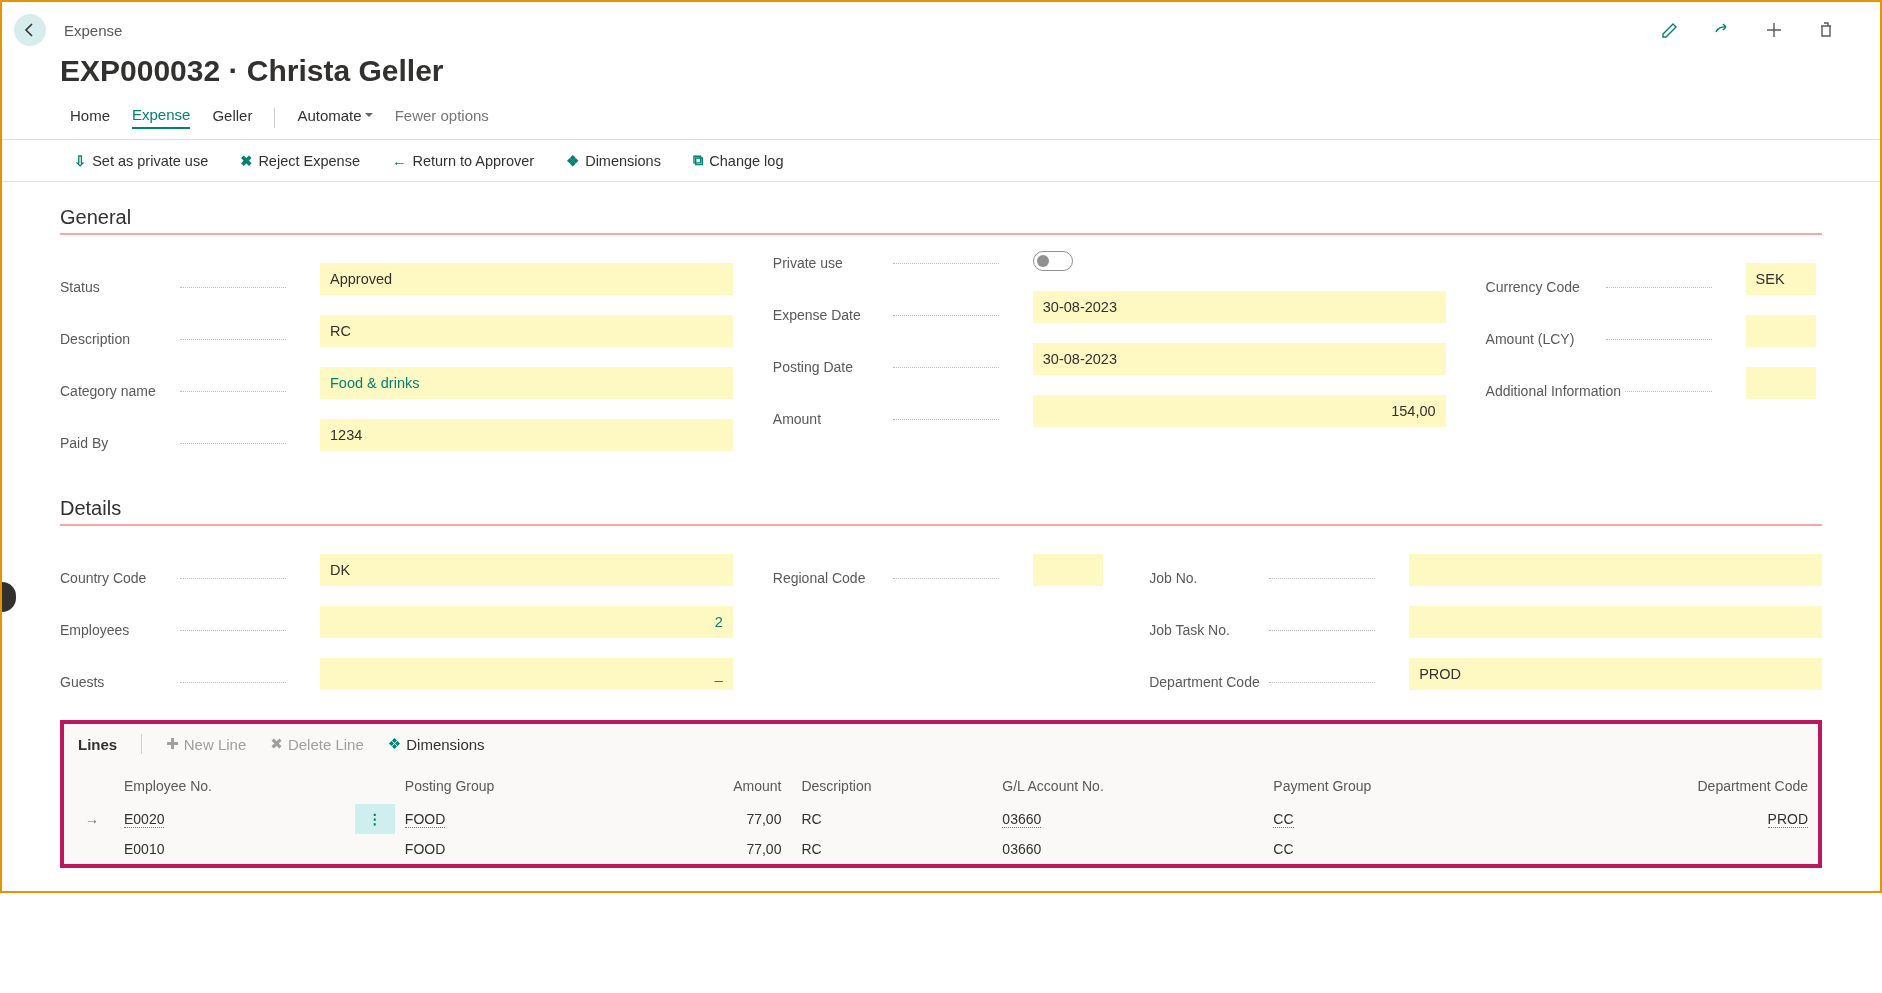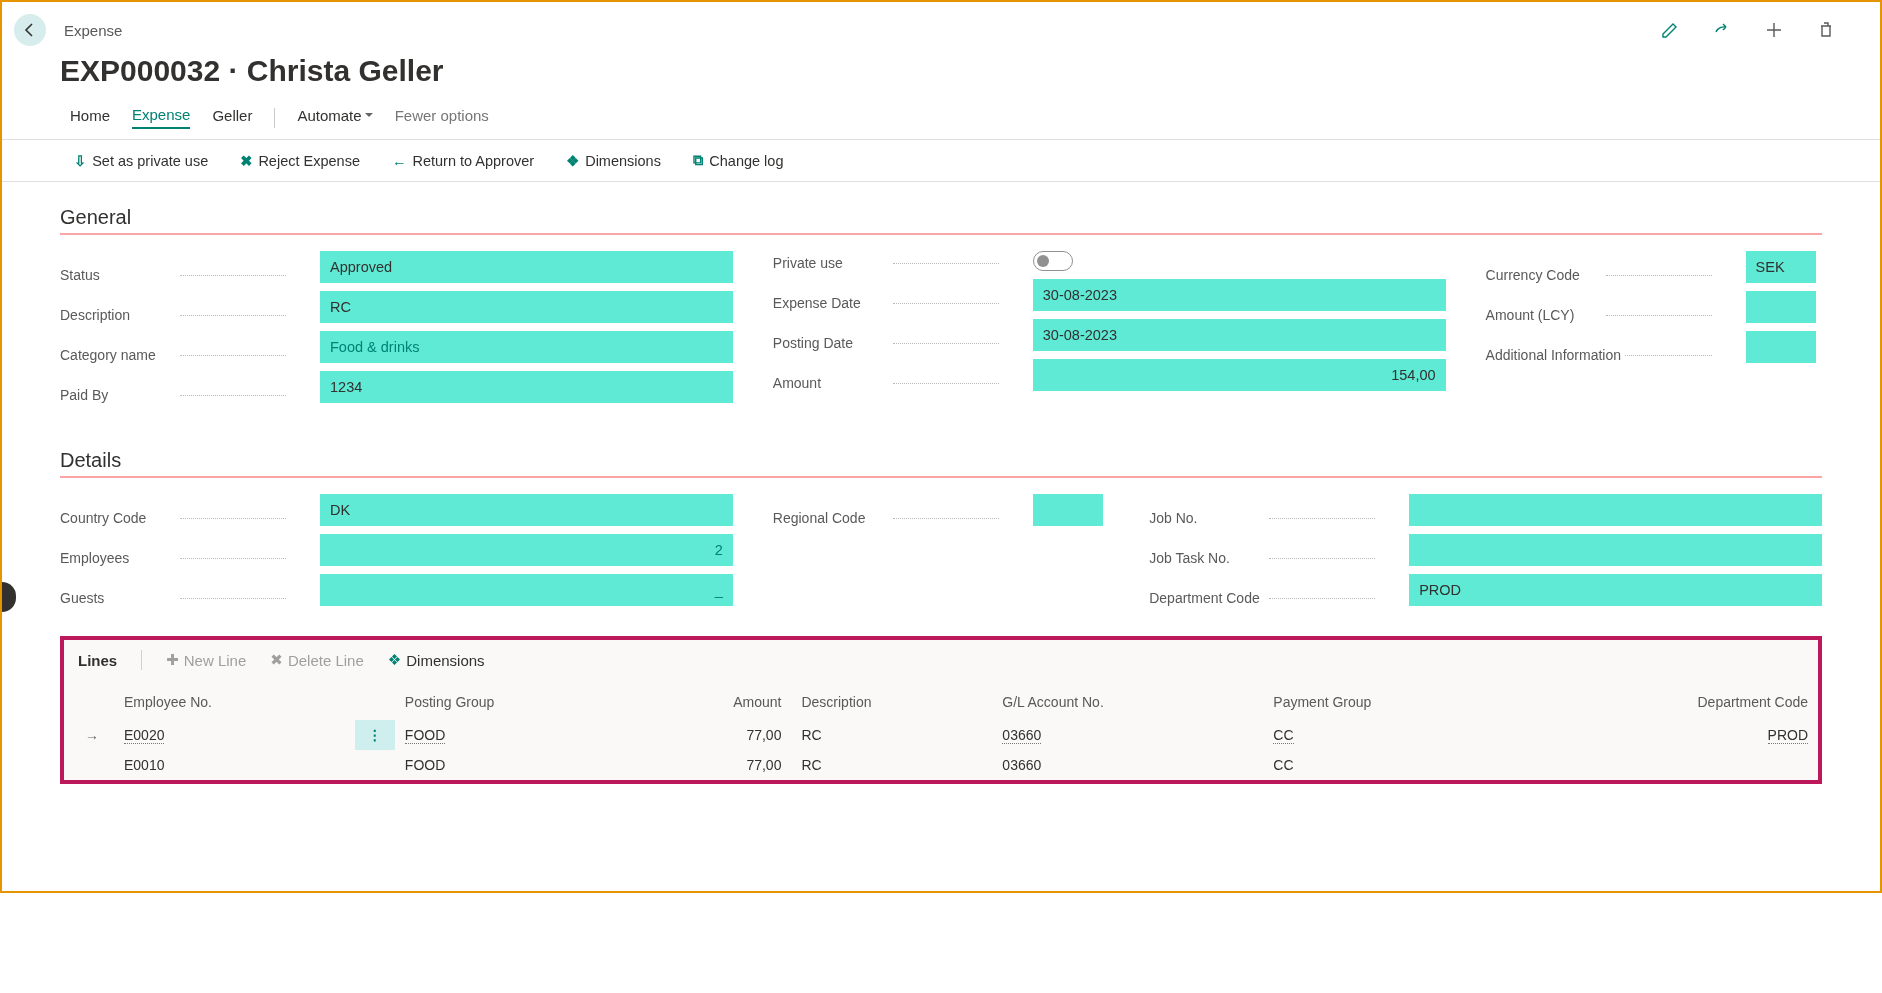--- a/index.html
+++ b/index.html
@@ -23,21 +23,21 @@
 .action .ic { color: #008272; font-weight: bold; }
 .content { padding: 14px 58px 0 58px; }
 .section-title { font-size: 20px; font-weight: 400; padding: 10px 0 4px 0; border-bottom: 2px solid #fca5a5; margin-bottom: 16px; }
 .cols { display: flex; gap: 40px; }
 .col { flex: 1; }
 .col.narrow { flex: 0.5; }
 .field { display: flex; align-items: flex-end; margin-bottom: 8px; gap: 40px; }
 .field-label { width: 220px; font-size: 14px; color: #595959; position: relative; white-space: nowrap; }
 .field-label::after { content: ""; position: absolute; left: calc(100% - 100px); right: -6px; top: 50%; border-bottom: 1px dotted #b9b9b9; }
 .field-label span { background: #fff; padding-right: 4px; position: relative; z-index: 1;}
-.field-input { flex: 1; background: #5eead4; border: none; padding: 8px 10px; font-size: 14.5px; color: #323130; }
+.field-input { flex: 1; background: #fef9c3; border: none; padding: 8px 10px; font-size: 14.5px; color: #323130; margin-top: 12px; }
 .field-input.link { color: #008272; }
 .field-input.right { text-align: right; }
 .field-input.narrow { max-width: 70px; }
 .toggle-wrap { flex: 1; display: flex; align-items: center; }
 .toggle { width: 40px; height: 20px; border-radius: 10px; border: 1px solid #919191; background: #fff; position: relative; }
 .toggle::before { content: ""; position: absolute; width: 12px; height: 12px; background: #919191; border-radius: 50%; top: 3px; left: 3px; }
 .lines-box { background: #faf9f8; margin-top: 22px; border: 4px solid #be185d; }
 .lines-bar { display: flex; align-items: center; gap: 24px; padding: 10px 14px; font-size: 15px; }
 .lines-bar .tab-lines { font-weight: 600; }
 .lines-bar .sep { width: 1px; height: 20px; background: #d0d0d0; }

